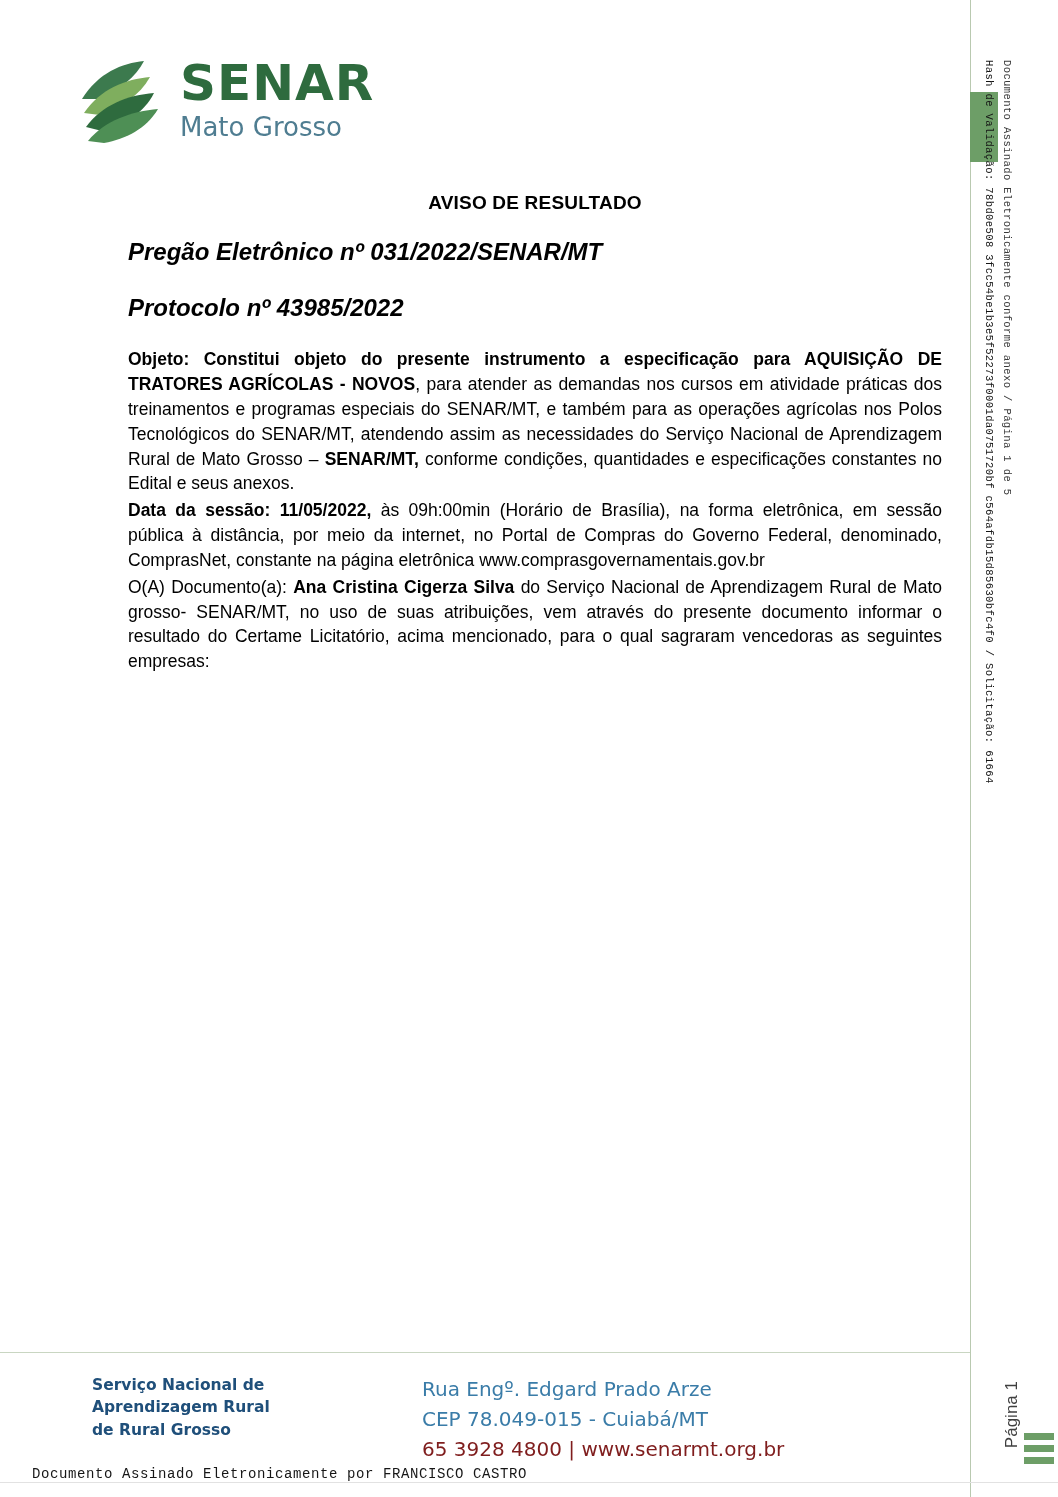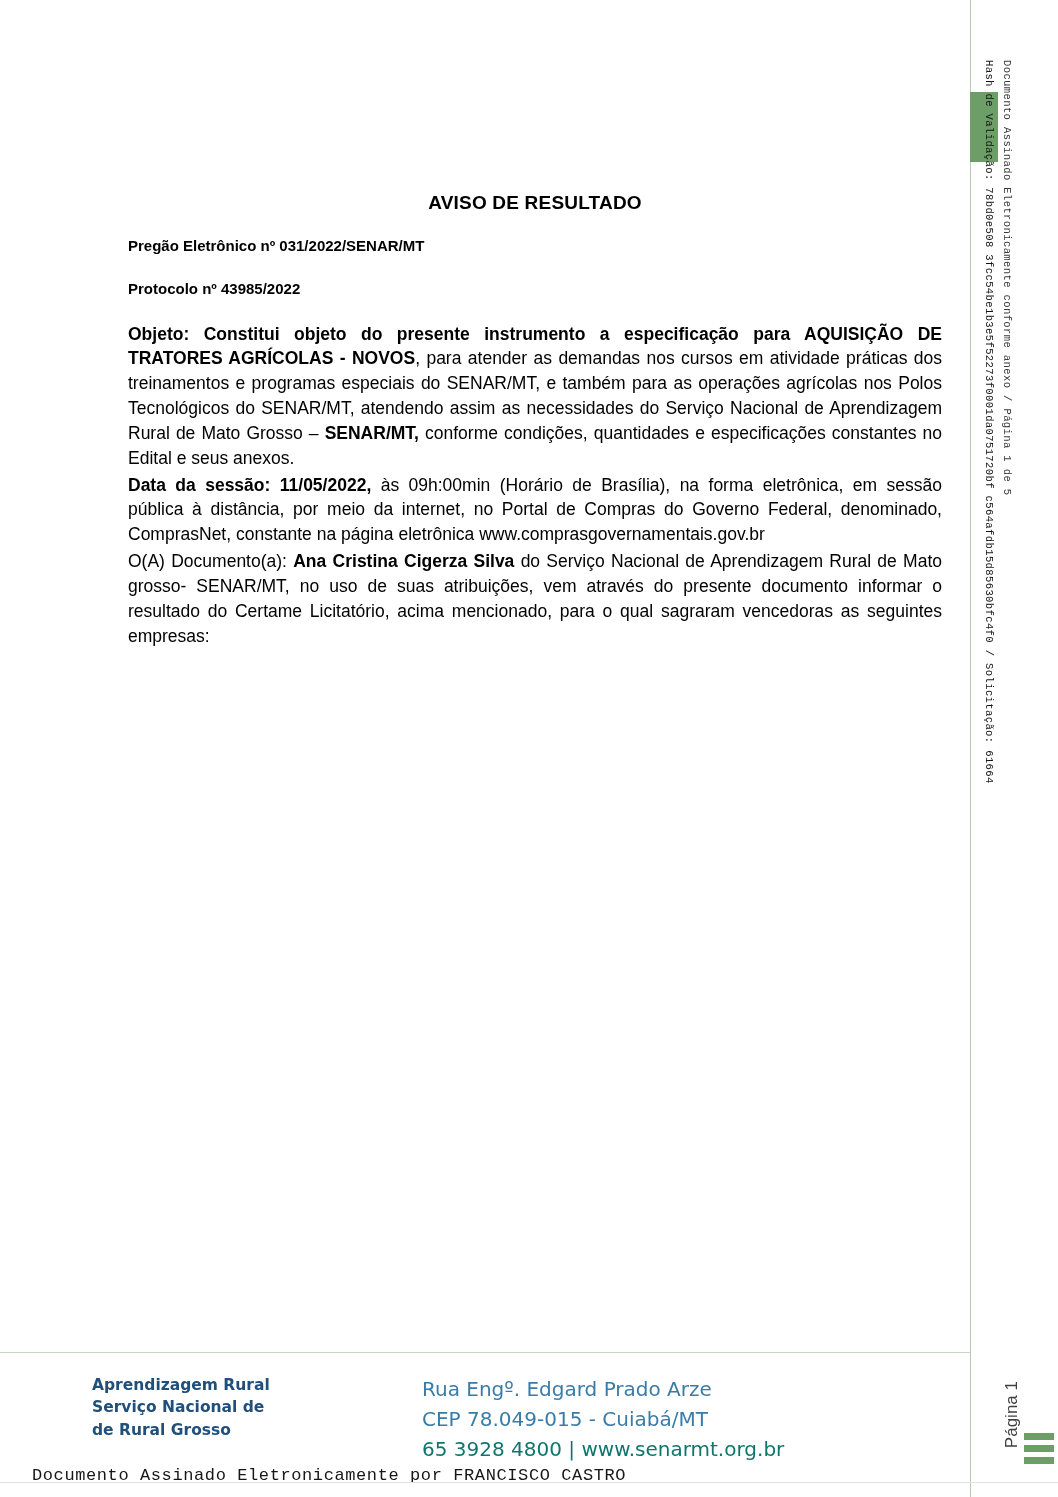--- a/index.html
+++ b/index.html
@@ -137,22 +137,23 @@
   }
   .doc-title {
     text-align: center;
     font-weight: bold;
     font-size: 19px;
     margin-bottom: 18px;
     letter-spacing: 0.2px;
   }
   .lead-line {
     font-weight: bold;
-    font-size: 15px;
+    font-size: 24px;
     margin-bottom: 22px;
+    font-style: italic;
   }
   .para {
     text-align: justify;
     margin-bottom: 0;
   }
   .para + .para { margin-top: 2px; }
   .para-gap { margin-top: 22px; }
   b { font-weight: bold; }
 
   
@@ -178,45 +179,67 @@
     font-weight: bold;
     font-size: 15.5px;
     line-height: 1.45;
     color: #1f4f7a;
   }
   .footer-right {
     font-size: 20px;
     line-height: 1.5;
     color: #3a7ca8;
   }
-  .footer-right .site { color: #0f766e; text-align: right; }
+  .footer-right .site { color: #7f1d1d; text-align: right; }
 
   .signature-line {
     position: absolute;
     left: 32px;
     top: 1466px;
     font-family: "Liberation Mono", monospace;
-    font-size: 17px;
+    font-size: 14px;
     letter-spacing: 0.6px;
     color: #161616;
   }
   .bottom-rule {
     position: absolute;
     left: 0;
     right: 0;
     bottom: 14px;
     height: 1px;
     background: #e2e2e2;
   }
 </style>
 </head>
 <body>
 
 <div class="page">
 
+  <div class="logo-wrap">
+    <div class="logo-mark">
+      <svg viewBox="0 0 96 92" width="96" height="92" xmlns="http://www.w3.org/2000/svg">
+        <g fill="#3c7a4e">
+          <path d="M12 44 C28 18, 52 8, 74 6 C66 22, 50 34, 30 44 Z"></path>
+        </g>
+        <g fill="#7fae5e">
+          <path d="M14 58 C30 34, 56 24, 80 22 C70 40, 52 52, 30 60 Z"></path>
+        </g>
+        <g fill="#2e6b3e">
+          <path d="M16 72 C32 50, 58 40, 84 38 C74 58, 54 70, 32 76 Z"></path>
+        </g>
+        <g fill="#4e8f55">
+          <path d="M18 86 C34 66, 62 56, 88 54 C76 74, 56 84, 34 88 Z"></path>
+        </g>
+      </svg>
+    </div>
+    <div class="logo-text">
+      <div class="logo-title">SENAR</div>
+      <div class="logo-sub">Mato Grosso</div>
+    </div>
+  </div>
 
   <div class="content">
 
     <div class="doc-title">AVISO DE RESULTADO</div>
 
     <div class="lead-line">Pregão Eletrônico nº 031/2022/SENAR/MT</div>
     <div class="lead-line">Protocolo nº 43985/2022</div>
 
     <p class="para"><b>Objeto:</b> <b>Constitui objeto do presente instrumento a especificação para AQUISIÇÃO DE TRATORES AGRÍCOLAS - NOVOS</b><span>, para atender as demandas nos cursos em atividade práticas dos treinamentos e programas especiais do SENAR/MT, e também para as operações agrícolas nos Polos Tecnológicos do SENAR/MT, atendendo assim as necessidades do Serviço Nacional de Aprendizagem Rural de Mato Grosso – </span><b>SENAR/MT,</b><span> conforme condições, quantidades e especificações constantes no Edital e seus anexos.</span></p>
 
@@ -235,22 +258,22 @@
     <div class="footer-bars">
       <div class="fbar w1"></div>
       <div class="fbar w2"></div>
       <div class="fbar w3"></div>
     </div>
   </div>
 
   <div class="footer-rule"></div>
   <div class="footer">
     <div class="footer-left">
+      <div>Serviço Nacional de</div>
       <div>Aprendizagem Rural</div>
-      <div>Serviço Nacional de</div>
       <div>de Rural Grosso</div>
     </div>
     <div class="footer-right">
       <div>Rua Engº. Edgard Prado Arze</div>
       <div>CEP 78.049-015 - Cuiabá/MT</div>
       <div class="site">65 3928 4800 | www.senarmt.org.br</div>
     </div>
   </div>
 
   <div class="signature-line">Documento Assinado Eletronicamente por FRANCISCO CASTRO</div>

